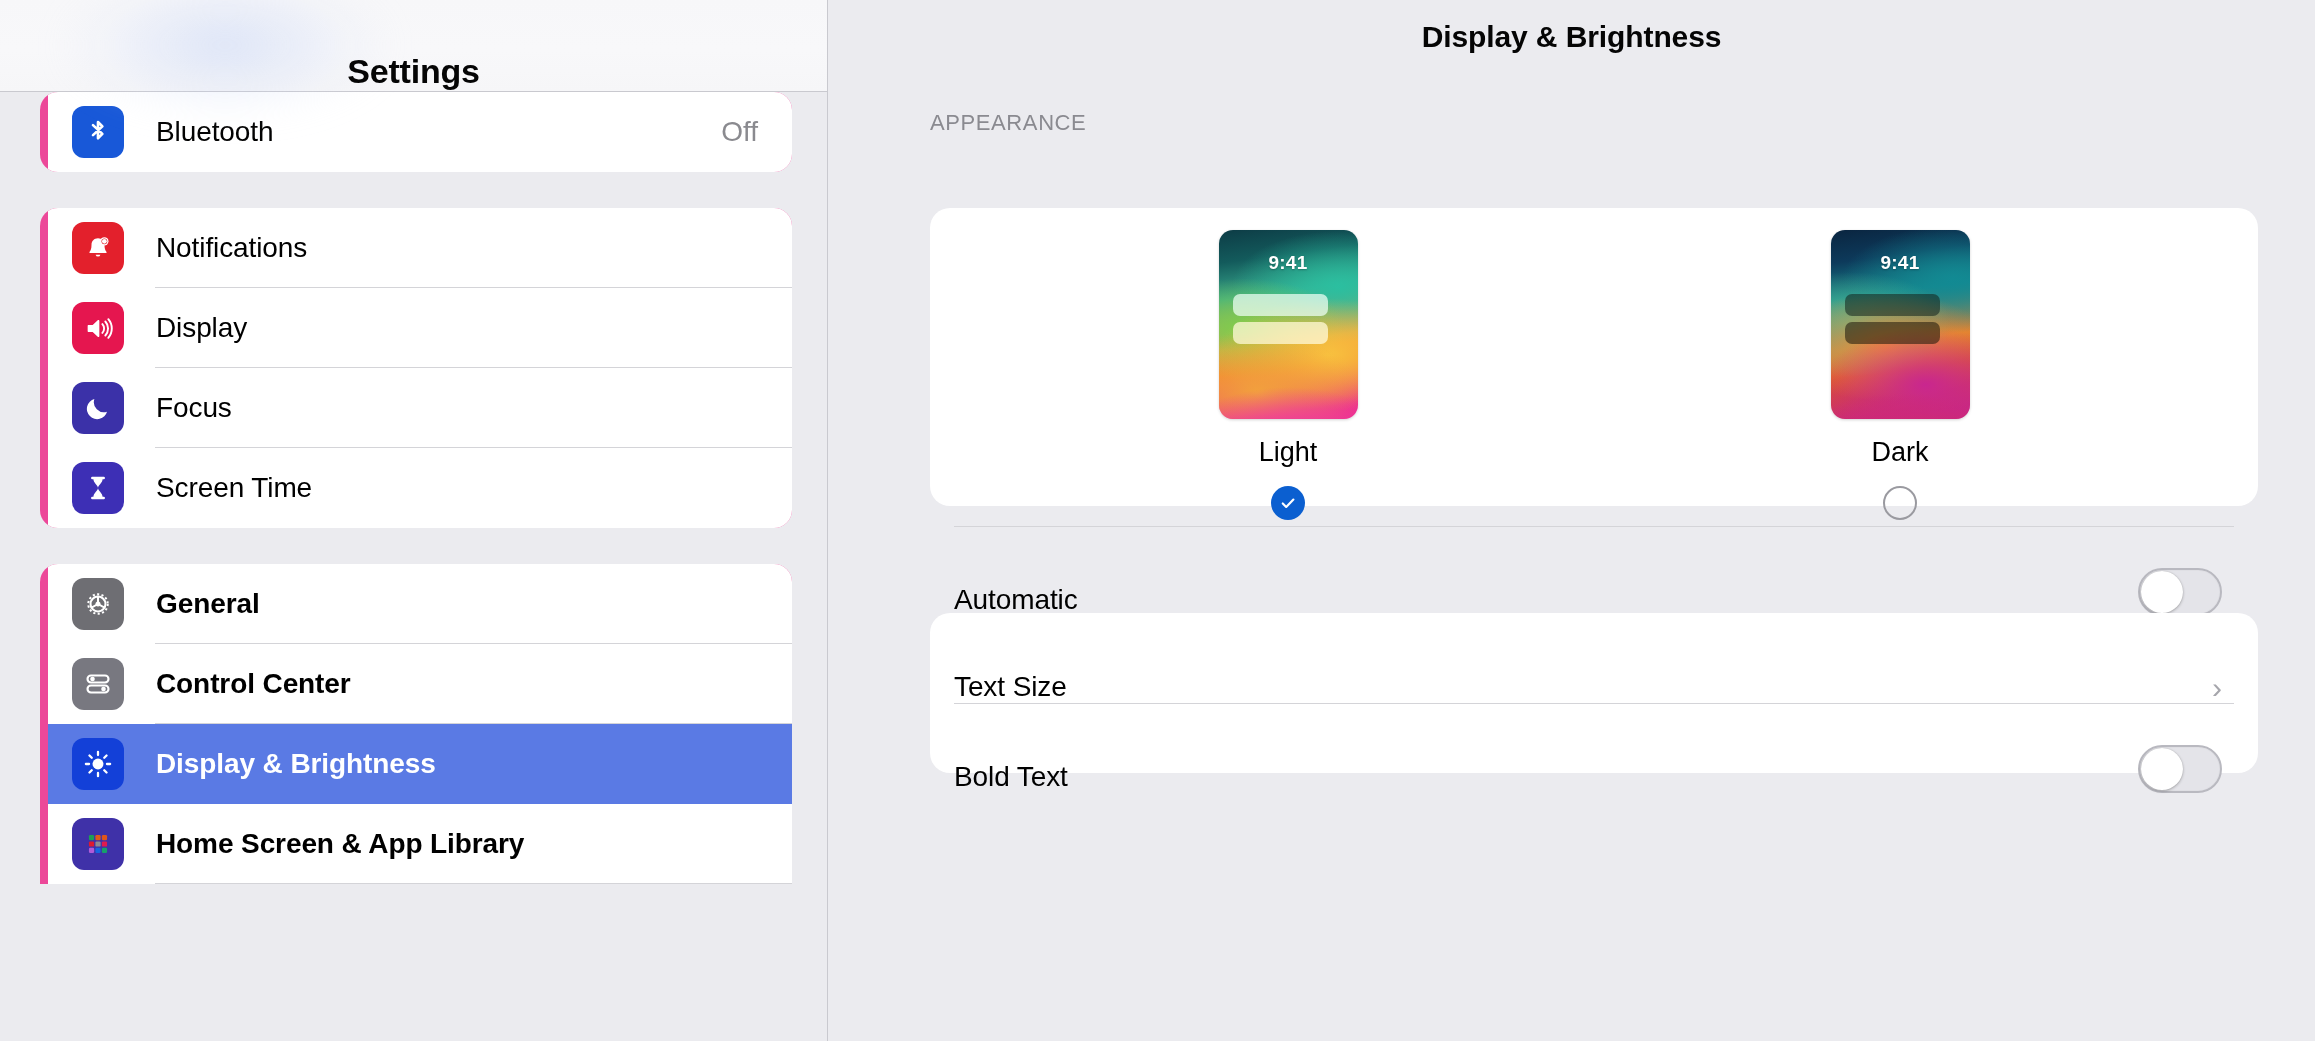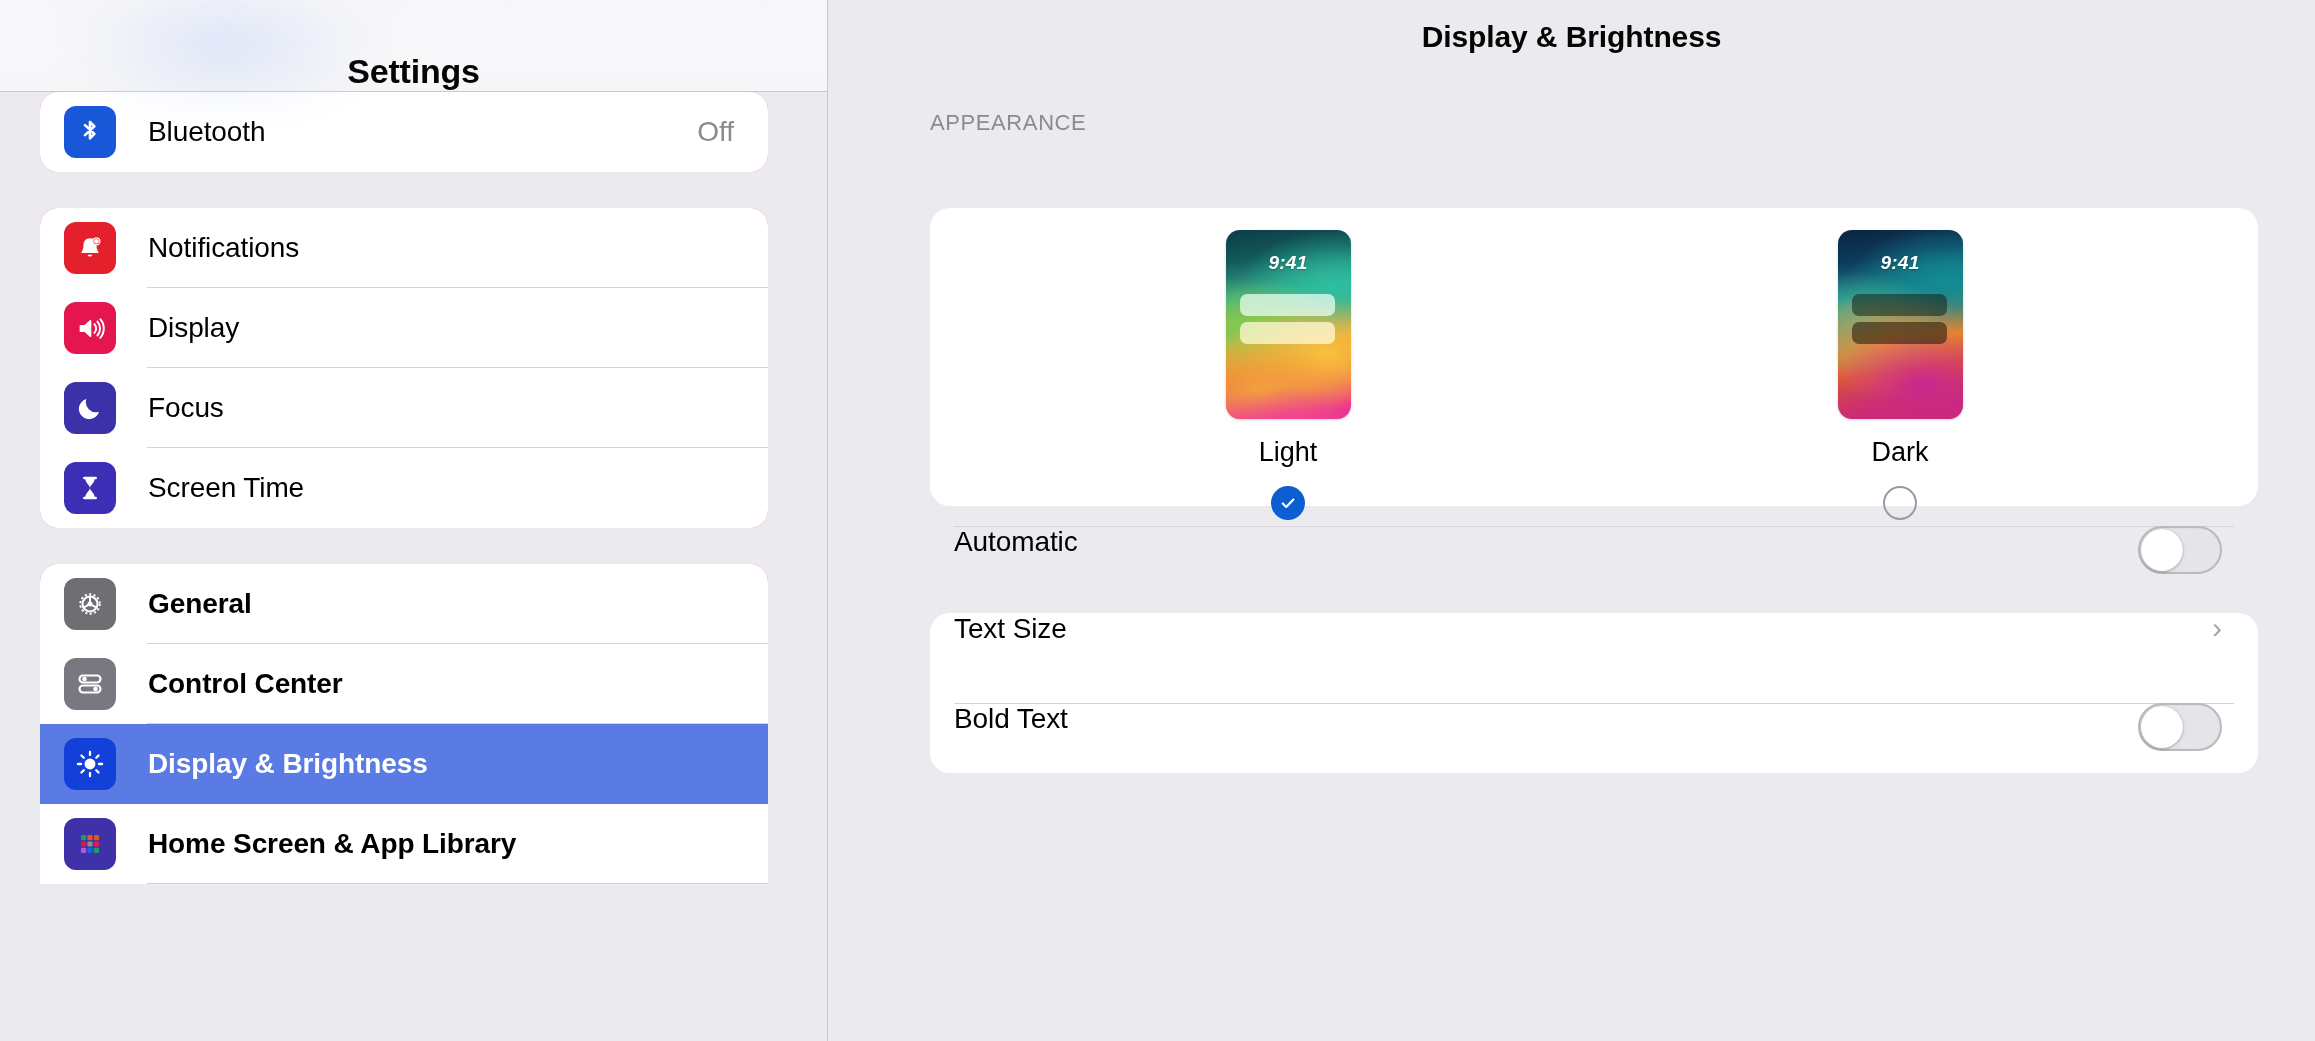--- a/index.html
+++ b/index.html
@@ -47,24 +47,25 @@
     filter: blur(14px);
     pointer-events: none;
   }
   .sidebar-title {
     position: relative;
     font-size: 34px; font-weight: 700; color: #050505;
     letter-spacing: -0.2px;
   }
 
   .group {
-    margin: 0 60px 36px 40px;
+    margin: 0 36px 36px 40px;
     background: #ec4899;
     border-radius: 18px;
     overflow: hidden;
+    padding-left: 8px;
   }
   .group.no-bottom-radius { border-bottom-left-radius: 0; border-bottom-right-radius: 0; font-weight: bold; }
 
   .row {
     position: relative;
     display: flex; align-items: center;
     height: 80px;
     padding-left: 24px;
     background: #ffffff;
   }
@@ -121,25 +122,24 @@
   }
   #appearance-card { top: 208px; height: 298px; }
   #display-card   { top: 613px; height: 160px; }
 
   .appearance-row {
     display: flex; align-items: flex-start; justify-content: space-around;
     padding: 22px 52px 0 52px;
   }
   .appearance-option { display: flex; flex-direction: column; align-items: center; width: 280px; }
   .preview {
-    width: 125px; height: 189px;
+    width: 139px; height: 189px;
     border-radius: 14px;
     position: relative; overflow: hidden;
     box-shadow: 0 1px 3px rgba(0,0,0,0.18);
-    font-style: italic;
   }
   .preview .wallpaper {
     position: absolute; inset: 0;
     background:
       radial-gradient(ellipse 150% 60% at 50% 118%, #f0379b 0%, #ef3a9c 22%, rgba(239,58,156,0) 58%),
       radial-gradient(ellipse 120% 52% at 28% 86%, #f2a23c 0%, rgba(242,162,60,0) 62%),
       radial-gradient(ellipse 130% 48% at 78% 66%, #f8c23f 0%, rgba(248,194,63,0) 62%),
       radial-gradient(ellipse 110% 40% at 18% 52%, #7ece4c 0%, rgba(126,206,76,0) 66%),
       radial-gradient(ellipse 120% 46% at 86% 30%, #2bbfa0 0%, rgba(43,191,160,0) 64%),
       linear-gradient(172deg, #0d3c46 0%, #135b5c 16%, #39a98c 34%, #f0a33e 58%, #f2832e 70%, #ec2f8e 92%);
@@ -177,21 +177,21 @@
     margin-top: 18px;
     width: 34px; height: 34px; border-radius: 50%;
     display: flex; align-items: center; justify-content: center;
   }
   .radio.on { background: #0b5fd0; }
   .radio.off { border: 2.5px solid #9a9aa0; background: transparent; }
   .radio .tick { width: 18px; height: 18px; }
 
   .list-row {
     position: relative;
-    display: flex; align-items: flex-start;
+    display: flex; align-items: flex-end;
     height: 90px;
     padding: 0 36px 0 24px;
   }
   .list-row .sep {
     position: absolute; left: 24px; right: 24px; top: 0;
     height: 1px; background: #d4d4d8;
   }
   .list-label { font-size: 28px; color: #000000; letter-spacing: -0.1px; }
 
   .switch {

